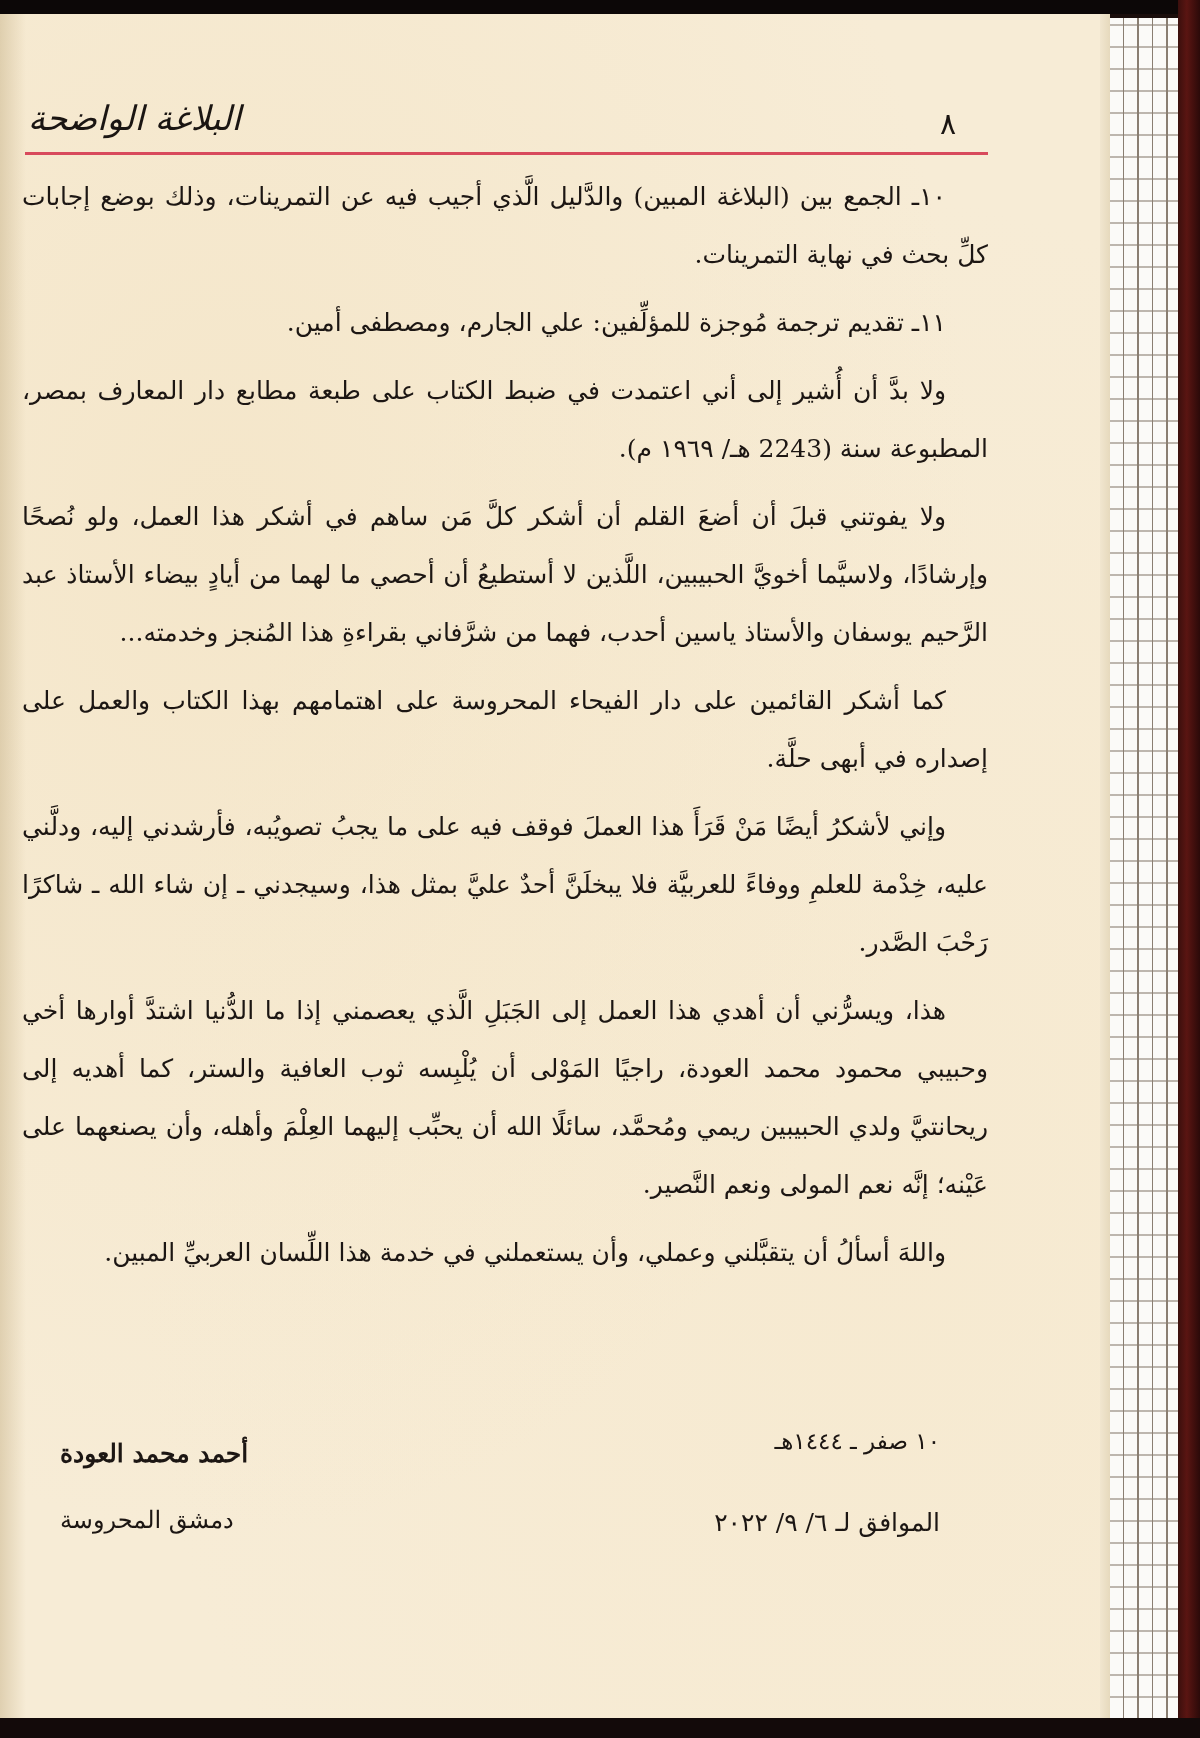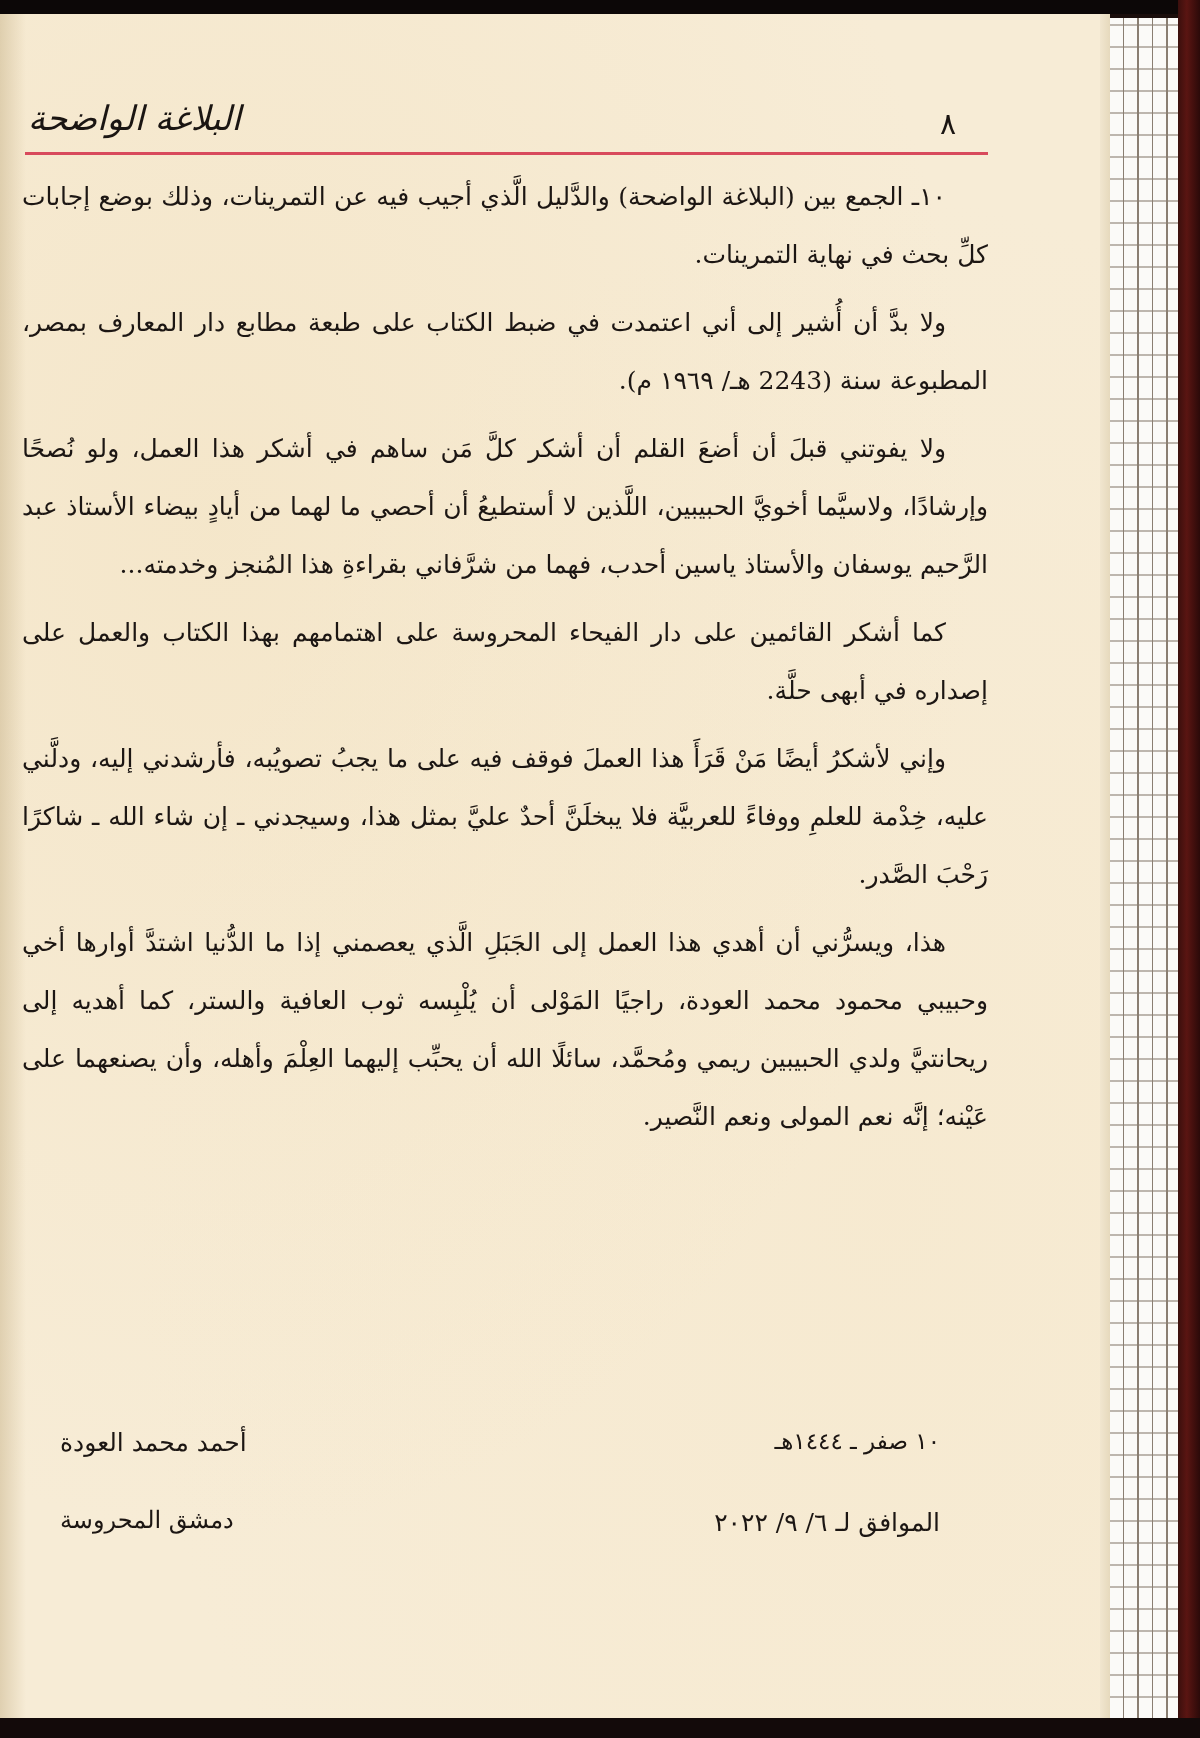--- a/index.html
+++ b/index.html
@@ -125,23 +125,23 @@
       right: 0; top: 8px;
       font-size: 23px;
     }
     .sig-date-greg {
       position: absolute;
       right: 0; top: 88px;
       font-size: 25px;
     }
     .sig-name {
       position: absolute;
-      left: 0; top: 8px;
+      left: 0; top: 19px;
       font-size: 25px;
-      font-weight: normal;
+      font-weight: bold;
     }
     .sig-place {
       position: absolute;
       left: 0; top: 86px;
       font-size: 24px;
     }
   </style>
 </head>
 <body>
 
@@ -155,26 +155,28 @@
     <div class="page-edge-fold"></div>
   </div>
 
   <div class="running-head">
     <span class="book-title">البلاغة الواضحة</span>
     <span class="page-number">٨</span>
   </div>
   <div class="head-rule"></div>
 
   <div class="body-text">
-    <p class="para numbered">١٠ـ الجمع بين (البلاغة الواضحة) والدَّليل الَّذي أجيب فيه عن التمرينات، وذلك بوضع إجابات كلِّ بحث في نهاية التمرينات.</p>
+    <p class="para numbered">١٠ـ الجمع بين (البلاغة المبين) والدَّليل الَّذي أجيب فيه عن التمرينات، وذلك بوضع إجابات كلِّ بحث في نهاية التمرينات.</p>
+    <p class="para numbered">١١ـ تقديم ترجمة مُوجزة للمؤلِّفين: علي الجارم، ومصطفى أمين.</p>
     <p class="para indent">ولا بدَّ أن أُشير إلى أني اعتمدت في ضبط الكتاب على طبعة مطابع دار المعارف بمصر، المطبوعة سنة (2243 هـ/ ١٩٦٩ م).</p>
     <p class="para indent">ولا يفوتني قبلَ أن أضعَ القلم أن أشكر كلَّ مَن ساهم في أشكر هذا العمل، ولو نُصحًا وإرشادًا، ولاسيَّما أخويَّ الحبيبين، اللَّذين لا أستطيعُ أن أحصي ما لهما من أيادٍ بيضاء الأستاذ عبد الرَّحيم يوسفان والأستاذ ياسين أحدب، فهما من شرَّفاني بقراءةِ هذا المُنجز وخدمته...</p>
     <p class="para indent">كما أشكر القائمين على دار الفيحاء المحروسة على اهتمامهم بهذا الكتاب والعمل على إصداره في أبهى حلَّة.</p>
     <p class="para indent">وإني لأشكرُ أيضًا مَنْ قَرَأَ هذا العملَ فوقف فيه على ما يجبُ تصويُبه، فأرشدني إليه، ودلَّني عليه، خِدْمة للعلمِ ووفاءً للعربيَّة فلا يبخلَنَّ أحدٌ عليَّ بمثل هذا، وسيجدني ـ إن شاء الله ـ شاكرًا رَحْبَ الصَّدر.</p>
     <p class="para indent">هذا، ويسرُّني أن أهدي هذا العمل إلى الجَبَلِ الَّذي يعصمني إذا ما الدُّنيا اشتدَّ أوارها أخي وحبيبي محمود محمد العودة، راجيًا المَوْلى أن يُلْبِسه ثوب العافية والستر، كما أهديه إلى ريحانتيَّ ولدي الحبيبين ريمي ومُحمَّد، سائلًا الله أن يحبِّب إليهما العِلْمَ وأهله، وأن يصنعهما على عَيْنه؛ إنَّه نعم المولى ونعم النَّصير.</p>
+    <p class="para indent">واللهَ أسألُ أن يتقبَّلني وعملي، وأن يستعملني في خدمة هذا اللِّسان العربيِّ المبين.</p>
   </div>
 
   <div class="sig-block">
     <span class="sig-date-hijri">١٠ صفر ـ ١٤٤٤هـ</span>
     <span class="sig-date-greg">الموافق لـ ٦/ ٩/ ٢٠٢٢</span>
     <span class="sig-name">أحمد محمد العودة</span>
     <span class="sig-place">دمشق المحروسة</span>
   </div>
 
   <div class="bottom-strip"></div>

